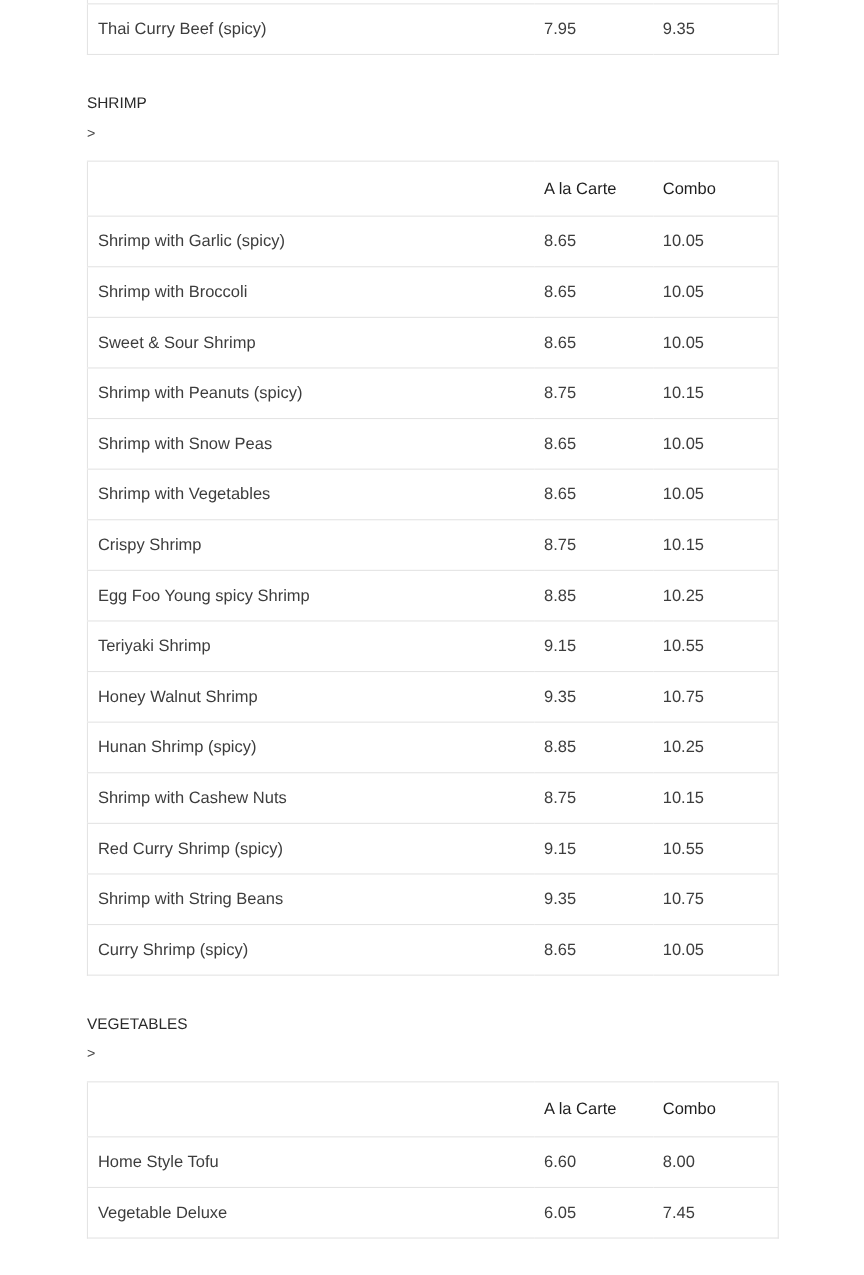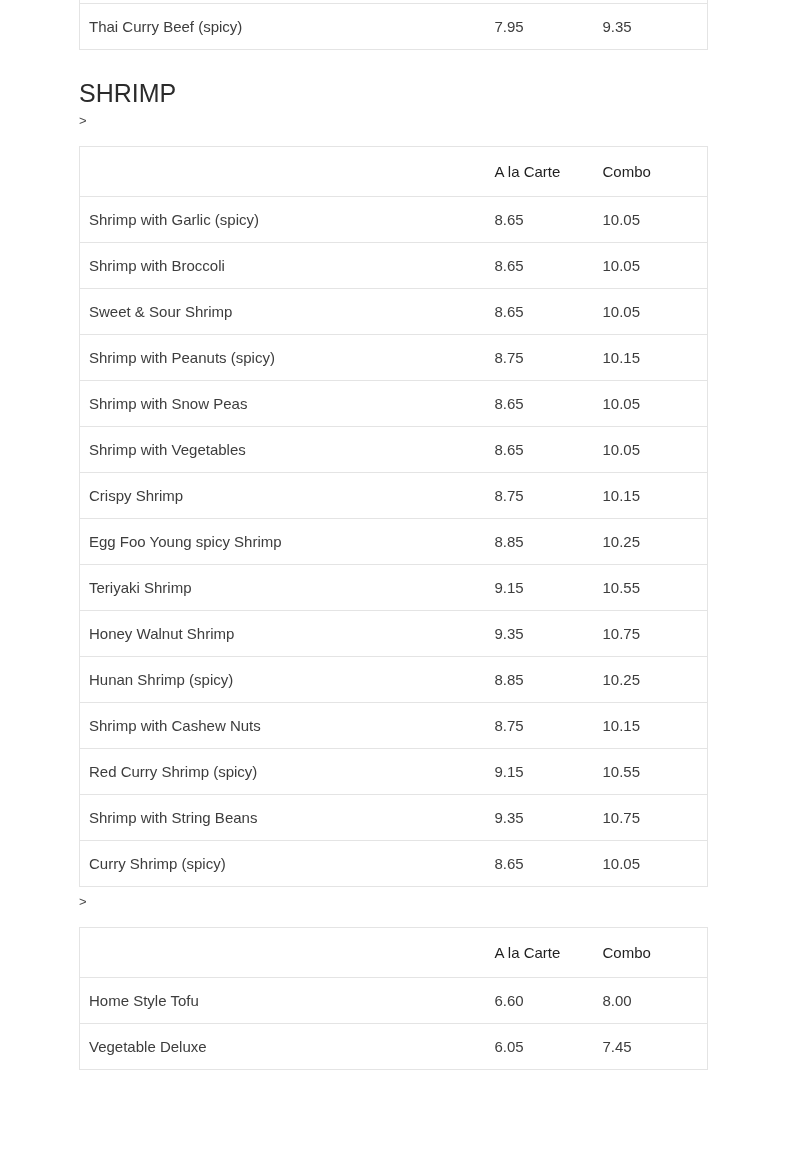--- a/index.html
+++ b/index.html
@@ -40,21 +40,21 @@
     overflow: hidden;
     white-space: nowrap;
   }
   .menu thead th {
     padding: 15px 9px;
     font-weight: 400;
     color: #1f1f1f;
   }
   h2.section-heading {
     margin: 30px 0 0 0;
-    font-size: 25px;
+    font-size: 14px;
     line-height: 26px;
     font-weight: 400;
     color: #2b2b2b;
   }
   .section-toggle {
     margin: 6px 0 16px 0;
     font-size: 13px;
     line-height: 18px;
     color: #4a4a4a;
     cursor: pointer;
@@ -175,20 +175,21 @@
           <td>10.75</td>
         </tr>
         <tr>
           <td>Curry Shrimp (spicy)</td>
           <td>8.65</td>
           <td>10.05</td>
         </tr>
       </tbody>
     </table>
 
+    <h2 class="section-heading">VEGETABLES</h2>
     <div class="section-toggle">&gt;</div>
 
     <table class="menu">
       <colgroup>
           <col style="width:406px">
           <col style="width:108px">
           <col style="width:114px">
         </colgroup>
       <thead>
         <tr>

